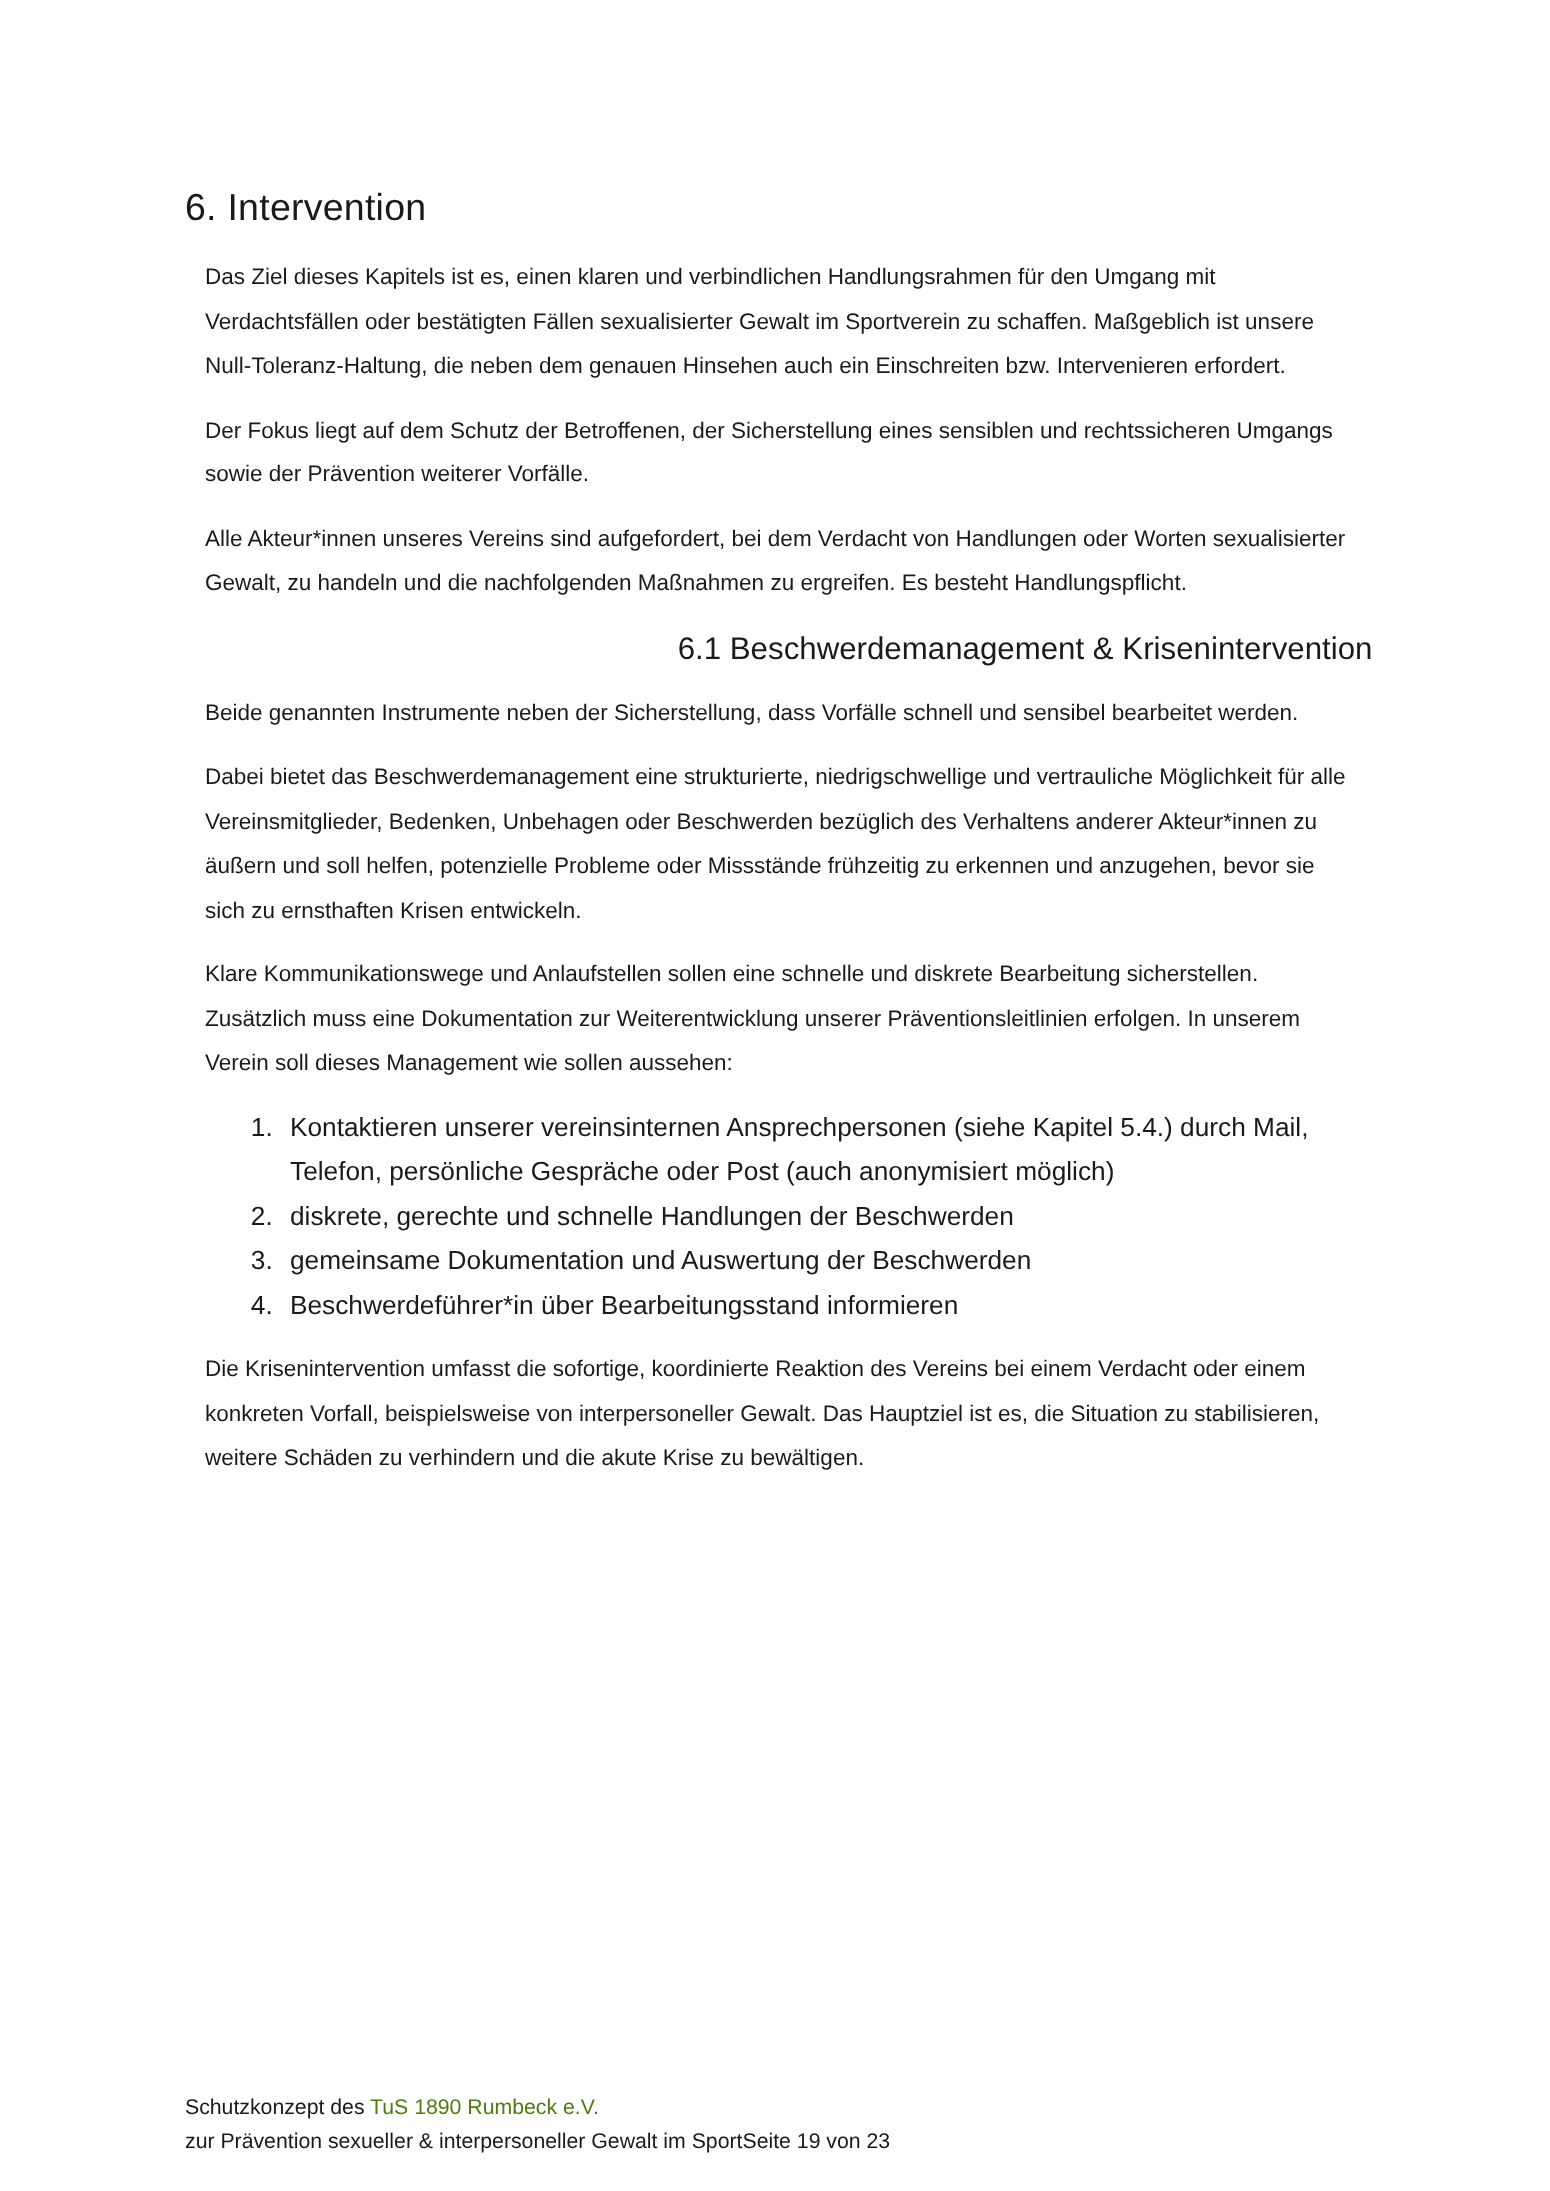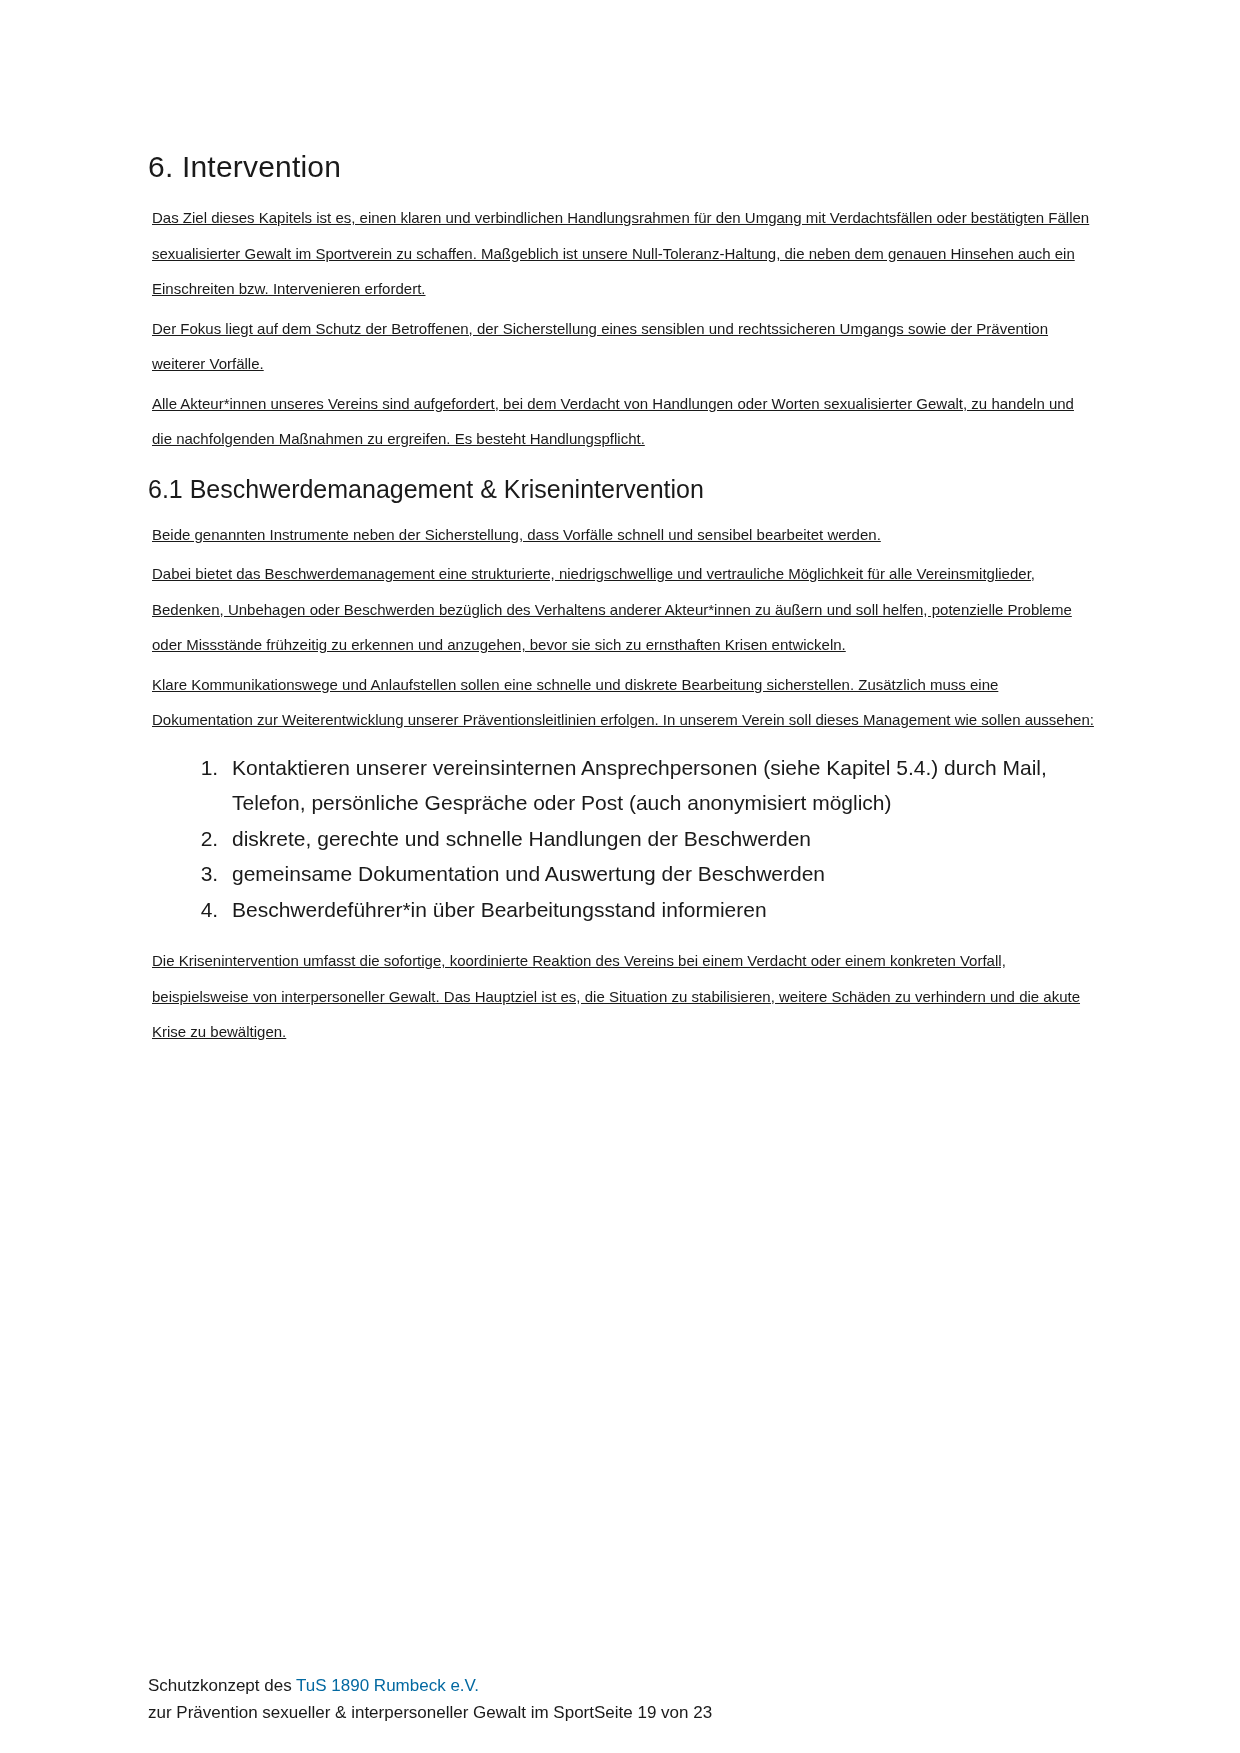--- a/index.html
+++ b/index.html
@@ -1,26 +1,26 @@
 <!DOCTYPE html>
 <html><head>
   <meta charset="utf-8">
   <style>
     html, body { margin: 0; padding: 0; background: #ffffff; }
     body { width: 1240px; height: 1753px; position: relative; overflow: hidden;
            font-family: "Liberation Sans", "DejaVu Sans", sans-serif; color: #1a1a1a; }
     .page { position: absolute; left: 0; top: 0; width: 1064px; height: 1753px; }
     .content { position: absolute; left: 148px; top: 146px; width: 950px; }
     h1 { font-weight: normal; font-size: 30px; margin: 0 0 12px 0; line-height: 42px; letter-spacing: 0.2px; }
-    h2 { font-weight: normal; font-size: 25px; margin: 14px 0 10px 0; line-height: 36px; }
-    p { margin: 4px; font-size: 15px; line-height: 35.5px; text-decoration: underline; }
+    h2 { font-weight: normal; font-size: 25px; margin: 14px 0 10px 0; line-height: 36px; text-align: right; }
+    p { margin: 16px; font-size: 18px; line-height: 35.5px; }
     ol { margin: 12px 0 16px 0; padding-left: 76px; font-size: 21px; line-height: 35.5px; }
     ol li { padding-left: 8px; }
     .footer { position: absolute; left: 148px; top: 1672px; width: 950px; font-size: 17px; line-height: 27px; }
-    .footer .red { color: #0369a1; }
+    .footer .red { color: #4d7c0f; }
     .footer .row { display: flex; }
   </style>
 </head>
 <body>
 
 <div class="page">
   <div class="content">
     <h1>6. Intervention</h1>
     <p>Das Ziel dieses Kapitels ist es, einen klaren und verbindlichen Handlungsrahmen für den Umgang mit Verdachtsfällen oder bestätigten Fällen sexualisierter Gewalt im Sportverein zu schaffen. Maßgeblich ist unsere Null-Toleranz-Haltung, die neben dem genauen Hinsehen auch ein Einschreiten bzw. Intervenieren erfordert.</p>
     <p>Der Fokus liegt auf dem Schutz der Betroffenen, der Sicherstellung eines sensiblen und rechtssicheren Umgangs sowie der Prävention weiterer Vorfälle.</p>

